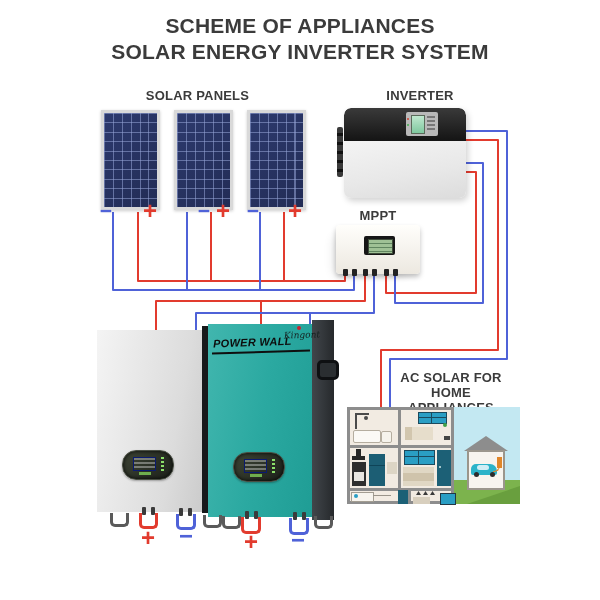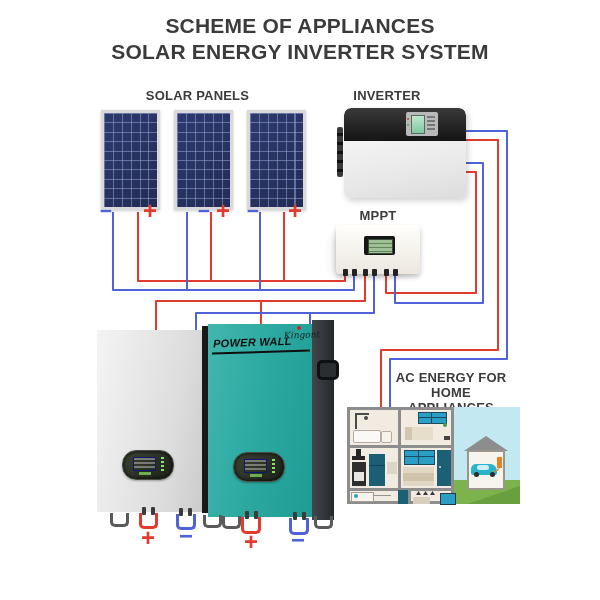--- a/index.html
+++ b/index.html
@@ -5,21 +5,21 @@
   html,body{margin:0;padding:0;background:#fff;}
   #canvas{position:relative;width:600px;height:600px;background:#ffffff;overflow:hidden;
           font-family:"Liberation Sans",sans-serif;}
   .abs{position:absolute;}
 
   
   .title{top:13px;left:0;width:600px;text-align:center;font-size:21px;font-weight:700;
          color:var(--text-dark);line-height:26px;letter-spacing:.2px;}
   .sec-label{font-size:13px;font-weight:600;color:var(--text-dark);text-align:center;letter-spacing:.2px;}
   #solar-label{top:88px;left:120px;width:155px;}
-  #inverter-label{top:88px;left:341px;width:92px;}
+  #inverter-label{top:88px;left:374px;width:92px;}
   #mppt-label{top:208px;left:336px;width:84px;}
   #ac-label{top:370px;left:393px;width:116px;font-size:13px;font-weight:600;line-height:15px;}
 
   
   svg.wires{top:0;left:0;width:600px;height:600px;pointer-events:none;}
   .wire{fill:none;stroke-width:2;stroke-linejoin:round;stroke-linecap:butt;}
   .wire.red{stroke:var(--wire-red);}
   .wire.blue{stroke:var(--wire-blue);}
 
   
@@ -249,21 +249,21 @@
   <div class="abs bracket red" style="left:241px;top:517px;width:20px;height:17px;"></div>
   <div class="abs bracket blue" style="left:289px;top:518px;width:20px;height:17px;"></div>
   <div class="abs bracket" style="left:314px;top:516px;width:19px;height:13px;"></div>
 
   <span class="abs bat-pol plus" style="left:138px;top:524px;">+</span>
   <span class="abs bat-pol minus" style="left:176px;top:522px;">−</span>
   <span class="abs bat-pol plus" style="left:241px;top:528px;">+</span>
   <span class="abs bat-pol minus" style="left:288px;top:526px;">−</span>
 
   <div class="abs sec-label" id="ac-label">
-    <div>AC ENERGY FOR</div>
+    <div>AC SOLAR FOR</div>
     <div>HOME APPLIANCES</div>
   </div>
 
   <div class="abs" id="house">
     <div class="sky"></div>
     <div class="grass"></div>
     <div class="grass2"></div>
     <div class="garage-roof"></div>
     <div class="garage-body"></div>
     <div class="car-body"></div>

